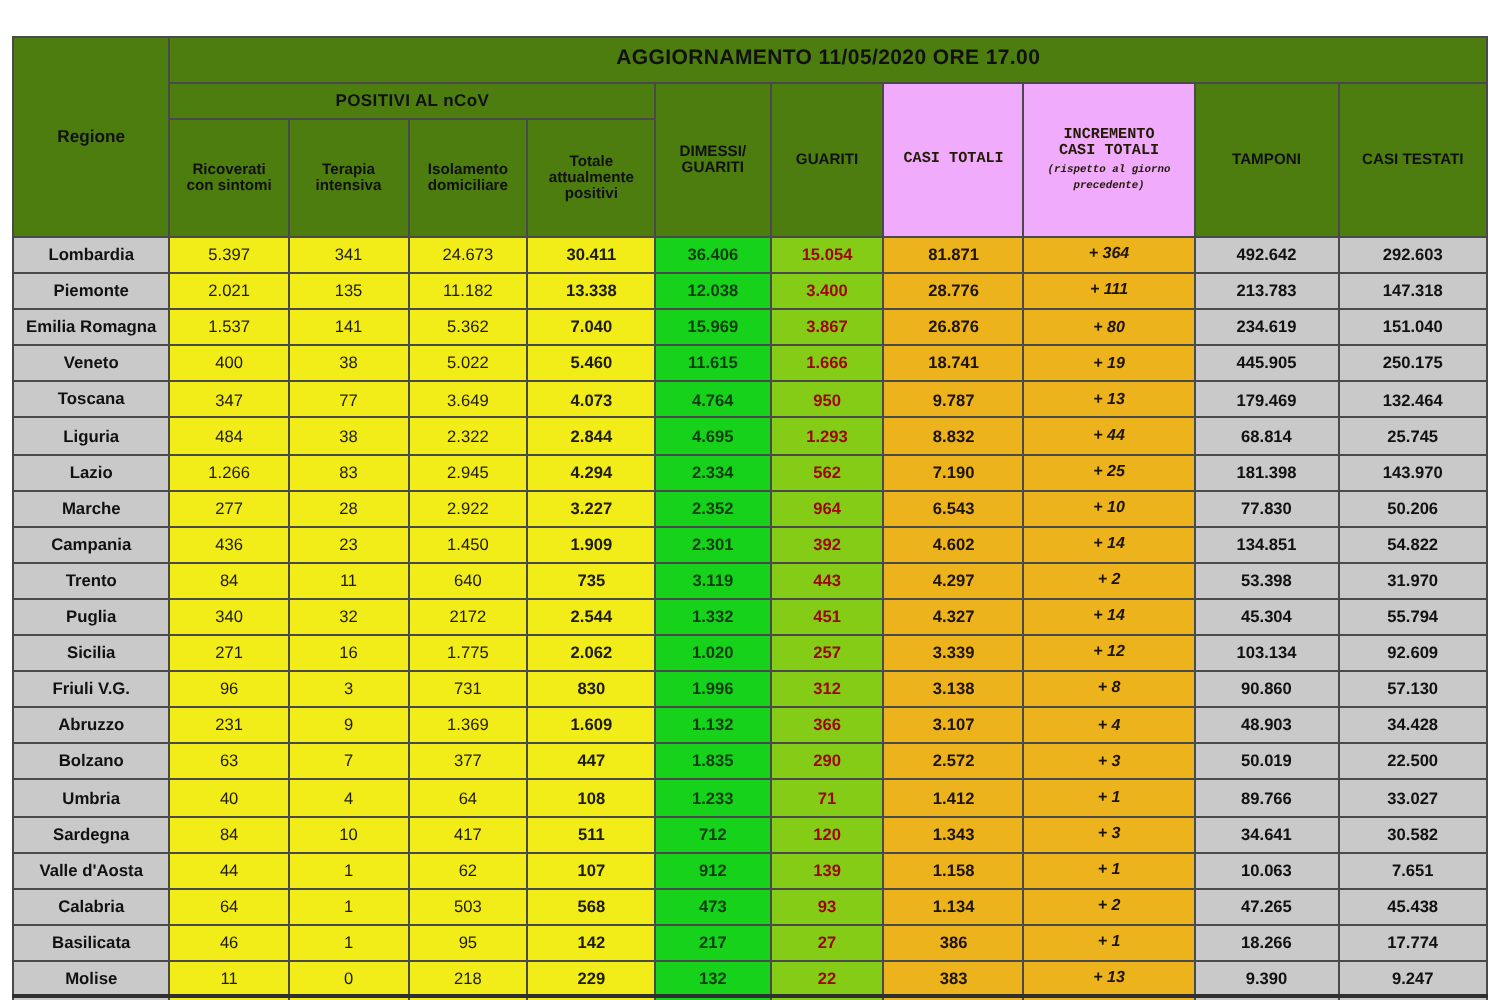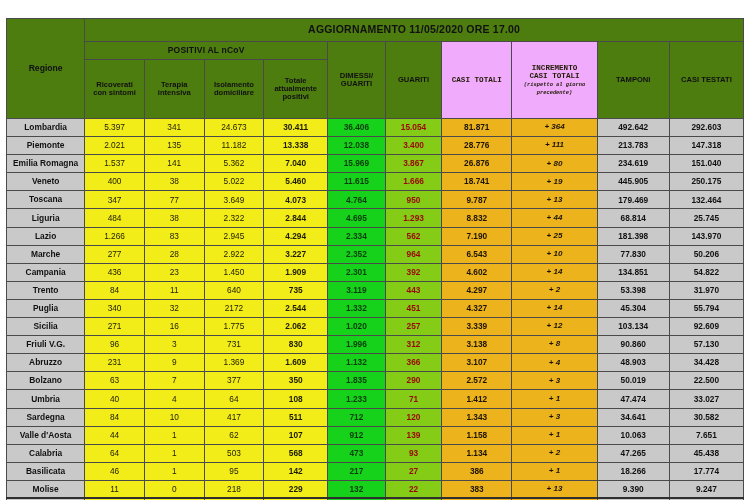--- a/index.html
+++ b/index.html
@@ -386,39 +386,39 @@
           <td class="c-orange">3.107</td>
           <td class="c-orange incr">+ 4</td>
           <td class="c-grey">48.903</td>
           <td class="c-grey">34.428</td>
         </tr>
         <tr>
           <td class="c-region">Bolzano</td>
           <td class="c-yellow">63</td>
           <td class="c-yellow">7</td>
           <td class="c-yellow">377</td>
-          <td class="c-yellow b">350</td>
+          <td class="c-yellow b">447</td>
           <td class="c-green">1.835</td>
           <td class="c-red">290</td>
           <td class="c-orange">2.572</td>
           <td class="c-orange incr">+ 3</td>
           <td class="c-grey">50.019</td>
           <td class="c-grey">22.500</td>
         </tr>
         <tr>
           <td class="c-region">Umbria</td>
           <td class="c-yellow">40</td>
           <td class="c-yellow">4</td>
           <td class="c-yellow">64</td>
           <td class="c-yellow b">108</td>
           <td class="c-green">1.233</td>
           <td class="c-red">71</td>
           <td class="c-orange">1.412</td>
           <td class="c-orange incr">+ 1</td>
-          <td class="c-grey">47.474</td>
+          <td class="c-grey">89.766</td>
           <td class="c-grey">33.027</td>
         </tr>
         <tr>
           <td class="c-region">Sardegna</td>
           <td class="c-yellow">84</td>
           <td class="c-yellow">10</td>
           <td class="c-yellow">417</td>
           <td class="c-yellow b">511</td>
           <td class="c-green">712</td>
           <td class="c-red">120</td>

